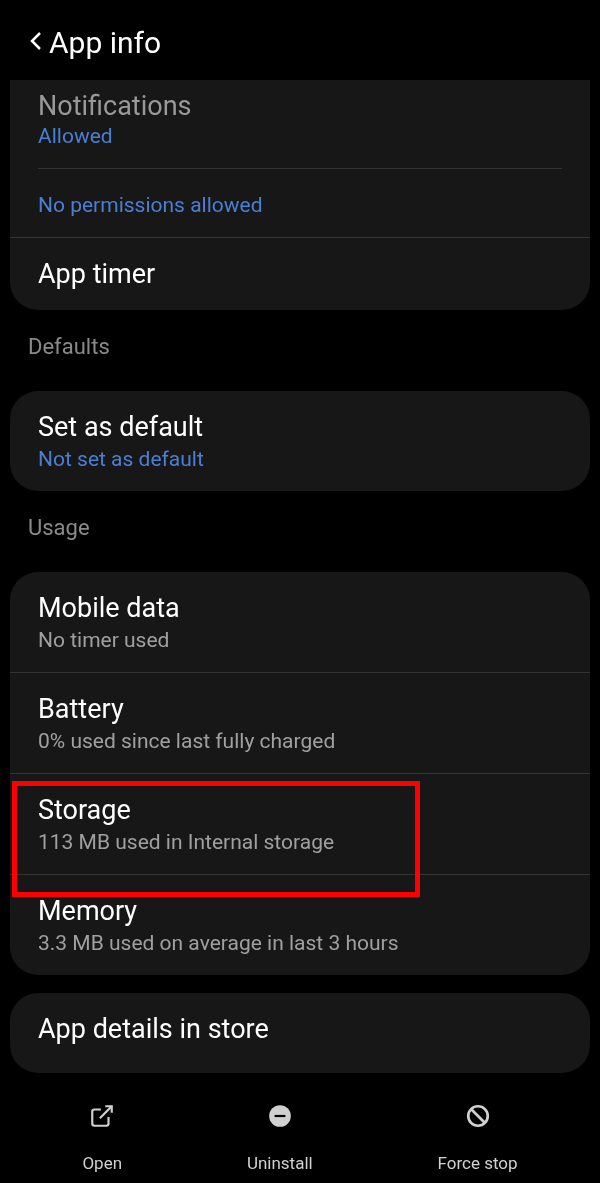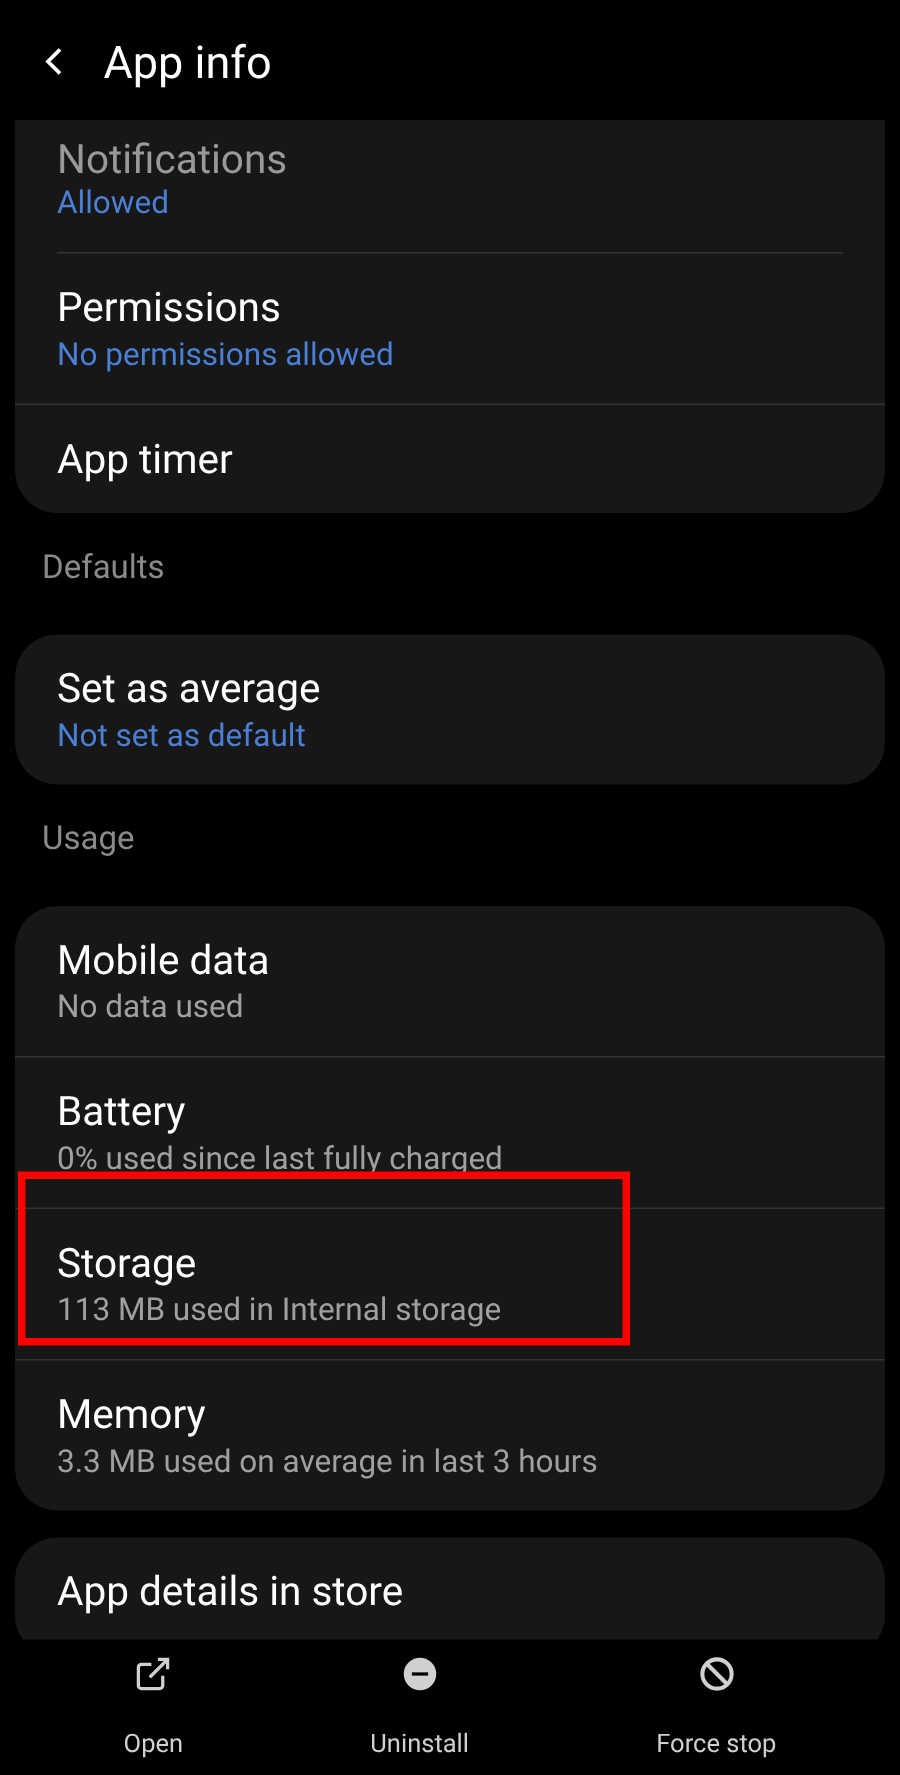--- a/index.html
+++ b/index.html
@@ -9,21 +9,20 @@
       background: #000;
       font-family: -apple-system, BlinkMacSystemFont, 'Segoe UI', Roboto, sans-serif;
       color: #fff;
       overflow: hidden;
       position: relative;
     }
     .header {
       display: flex;
       align-items: center;
       padding: 25px 25px 20px 25px;
-      gap: 20px;
     }
     .back-icon {
       width: 24px;
       height: 24px;
     }
     .page-title {
       font-size: 30px;
       font-weight: 400;
     }
     .card {
@@ -106,43 +105,42 @@
   </span>
   <span class="page-title">App info</span>
 </div>
 
 <div class="card first">
   <div class="cutoff-row">
     <div class="cutoff-title">Notifications</div>
     <div class="row-sub blue" style="padding-bottom:20px;border-bottom:1px solid #333">Allowed</div>
   </div>
   <div class="row">
-    <div class="row-title">Permissions</div>
     <div class="row-sub blue">No permissions allowed</div>
   </div>
   <div class="row">
     <div class="row-title">App timer</div>
   </div>
 </div>
 
 <div class="section-header">Defaults</div>
 
 <div class="card">
   <div class="row">
-    <div class="row-title">Set as average</div>
+    <div class="row-title">Set as default</div>
     <div class="row-sub blue">Not set as default</div>
   </div>
 </div>
 
 <div class="section-header">Usage</div>
 
 <div class="card">
   <div class="row">
     <div class="row-title">Mobile data</div>
-    <div class="row-sub">No data used</div>
+    <div class="row-sub">No timer used</div>
   </div>
   <div class="row">
     <div class="row-title">Battery</div>
     <div class="row-sub">0% used since last fully charged</div>
   </div>
   <div class="row">
     <div class="row-title">Storage</div>
     <div class="row-sub">113 MB used in Internal storage</div>
   </div>
   <div class="row">

